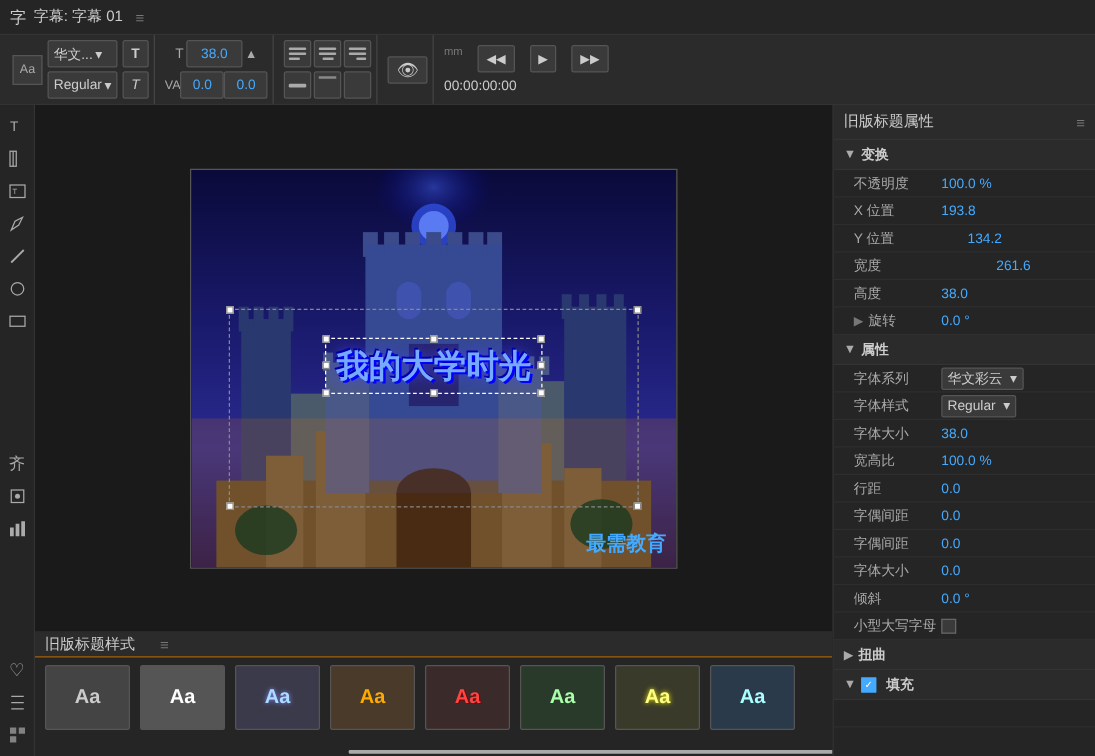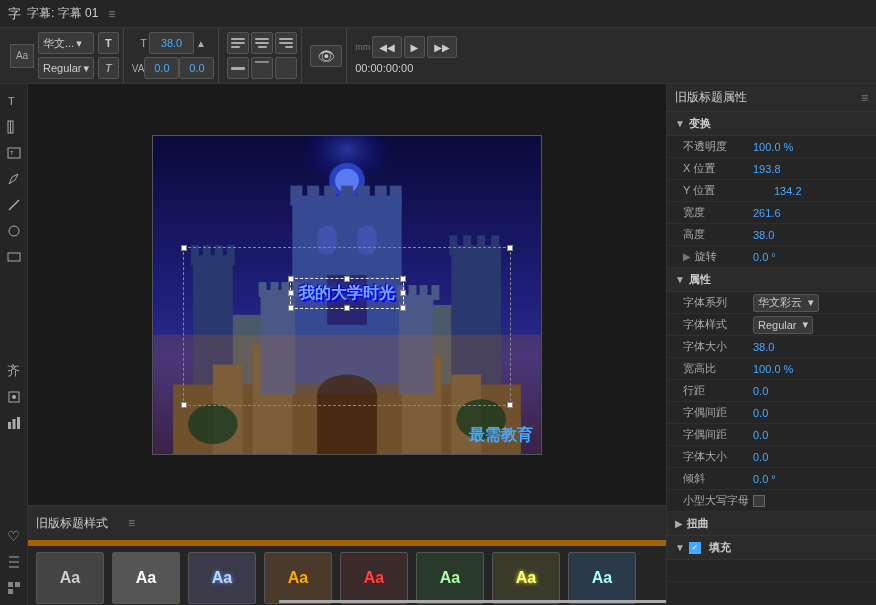--- a/index.html
+++ b/index.html
@@ -174,21 +174,21 @@
       position: absolute;
       top: 50%;
       left: 50%;
       transform: translate(-50%, -55%);
       border: 1px dashed #fff;
       padding: 4px 8px;
     }
 
     .subtitle-text {
       color: #7af;
-      font-size: 16px;
+      font-size: 26px;
       font-weight: bold;
       font-family: 'Microsoft YaHei', serif;
       text-shadow: 
         2px 2px 0 #00f,
         -1px -1px 0 #00a,
         0 0 10px #44f;
       white-space: nowrap;
     }
 
     
@@ -220,27 +220,27 @@
 
     
     .bottom-panel {
       height: 100px;
       background: #252525;
       border-top: 1px solid #333;
       flex-shrink: 0;
     }
 
     .bottom-panel-header {
-      height: 40px;
+      height: 20px;
       display: flex;
       align-items: center;
       padding: 0 8px;
       gap: 20px;
       background: #2b2b2b;
-      border-bottom: 6px solid #a16207;
+      border-bottom: 1px solid #a16207;
     }
 
     .styles-row {
       display: flex;
       align-items: center;
       padding: 6px 8px;
       gap: 8px;
       overflow: hidden;
     }
 
@@ -466,21 +466,21 @@
     </div>
   </div>
 
   <div class="toolbar-section">
 
     <button class="tb-btn" style="font-size:14px;">👁</button>
   </div>
 
   <div class="toolbar-section">
     <div style="display:flex;flex-direction:column;gap:3px;">
-      <div style="display:flex;align-items:center;gap:2px;">
+      <div style="display:flex;align-items:flex-start;gap:12px;">
         <span style="font-size:9px;color:#777;">mm</span>
         <button class="tb-btn" style="font-size:10px;">◀◀</button>
         <button class="tb-btn" style="font-size:10px;">▶</button>
         <button class="tb-btn" style="font-size:10px;">▶▶</button>
       </div>
       <div>
         <span class="time-indicator">00:00:00:00</span>
       </div>
     </div>
   </div>
@@ -725,21 +725,21 @@
       <div class="prop-row">
         <span class="prop-label">X 位置</span>
         <span class="prop-value" style="cursor:pointer;">193.8</span>
       </div>
       <div class="prop-row">
         <span class="prop-label">Y 位置</span>
         <span class="prop-value" style="cursor:pointer;margin-left:21px;">134.2</span>
       </div>
       <div class="prop-row">
         <span class="prop-label">宽度</span>
-        <span class="prop-value" style="cursor:pointer;">261.6</span>
+        <span class="prop-value" style="cursor:pointer;margin-left:44px;">261.6</span>
       </div>
       <div class="prop-row">
         <span class="prop-label">高度</span>
         <span class="prop-value" style="cursor:pointer;">38.0</span>
       </div>
       <div class="prop-row">
         <span class="prop-label">
           <span style="margin-right:4px;color:#777;font-size:10px;">▶</span>旋转
         </span>
         <span class="prop-value" style="cursor:pointer;">0.0 °</span>

